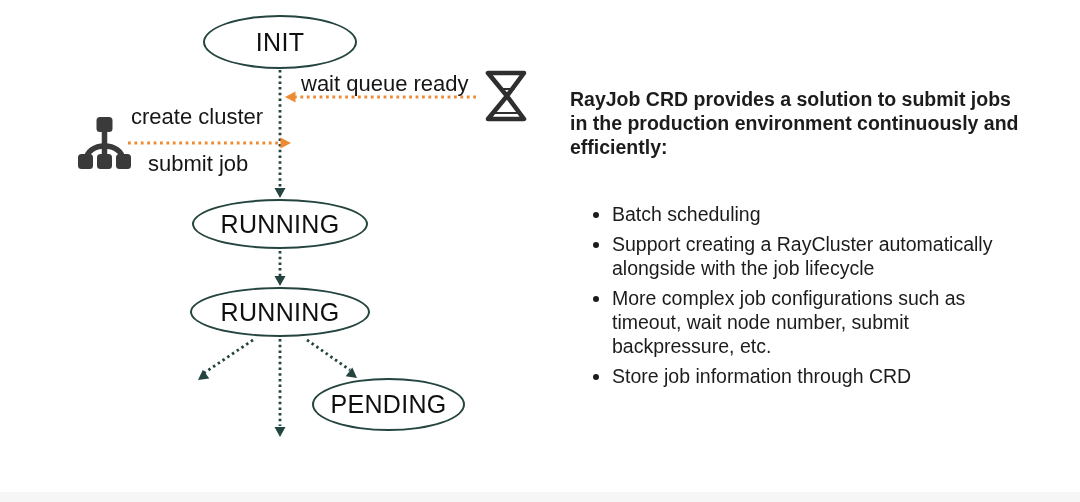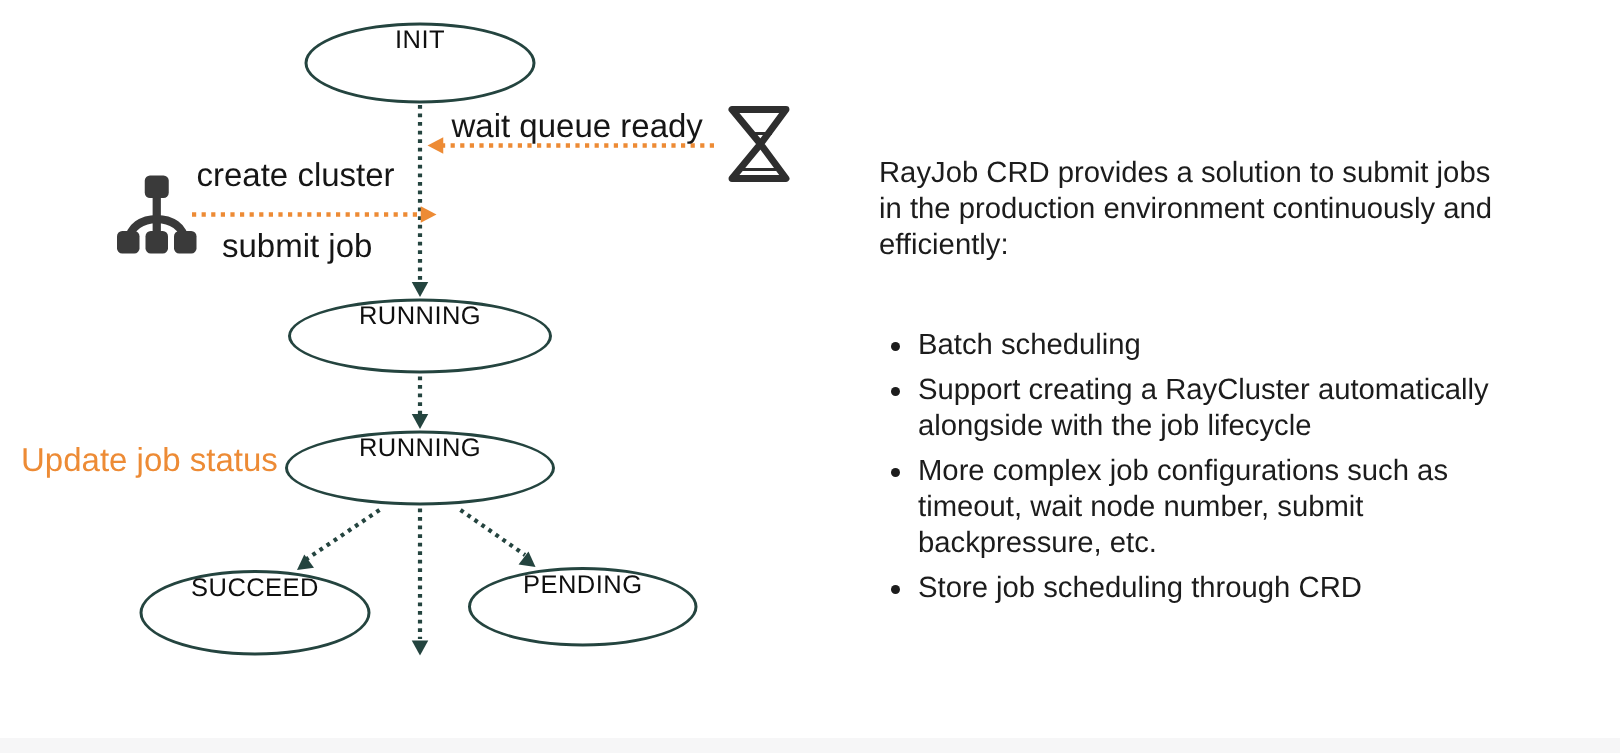--- a/index.html
+++ b/index.html
@@ -5,41 +5,41 @@
   html,body { margin:0; padding:0; background:#ffffff; }
   #canvas {
     position:relative; width:1080px; height:502px; overflow:hidden;
     background:#ffffff; font-family:"Liberation Sans","DejaVu Sans",sans-serif;
   }
   svg.overlay { position:absolute; left:0; top:0; }
 
   .node {
     position:absolute; box-sizing:border-box;
     border:2.5px solid #24443f; border-radius:50%;
-    background:#ffffff; display:flex; justify-content:center;
-    font-size:17px; color:#0f0f0f; letter-spacing:0.3px;
+    background:#ffffff; display:flex; align-items:center; justify-content:center;
+    font-size:25px; color:#0f0f0f; letter-spacing:0.3px;
   }
   .node-init    { left:203px; top:15px;  width:154px; height:54px; }
   .node-pending { left:192px; top:199px; width:176px; height:50px; }
   .node-running { left:190px; top:287px; width:180px; height:50px; }
   .node-succeed { left:93px;  top:380px; width:154px; height:57px; }
   .node-stopped { left:312px; top:378px; width:153px; height:53px; }
   .node-failed  { left:203px; top:438px; width:154px; height:52px; }
 
   .edge-label { position:absolute; font-size:22px; color:#161616; white-space:nowrap; }
   .lbl-wait   { left:301px; top:71px; }
   .lbl-create { left:131px; top:104px; }
   .lbl-submit { left:148px; top:151px; }
   .lbl-update { left:14px;  top:294px; color:#ed8b35; }
 
   .desc {
     position:absolute; left:570px; top:87px; width:486px;
     font-size:19.5px; line-height:24px; color:#1c1c1c;
   }
-  .desc-intro { white-space:pre-line; margin:16px; }
+  .desc-intro { white-space:pre-line; margin:0;font-weight:bold; }
   .desc ul { margin:43px 0 0 0; padding-left:42px; }
   .desc li { white-space:pre-line; margin:2px 0 6px 0; }
 
   .footer-strip {
     position:absolute; left:0; bottom:0; width:1080px; height:10px;
     background:#f6f6f7;
   }
 </style>
 </head>
 <body>
@@ -91,41 +91,37 @@
 
   <div class="node node-init">
       <span>INIT</span>
     </div>
   <div class="node node-pending">
       <span>RUNNING</span>
     </div>
   <div class="node node-running">
       <span>RUNNING</span>
     </div>
-  <div class="node node-succeed">
-      <span>SUCCEED</span>
-    </div>
   <div class="node node-stopped">
       <span>PENDING</span>
     </div>
 
   <div class="edge-label lbl-wait">wait queue ready</div>
   <div class="edge-label lbl-create">create cluster</div>
   <div class="edge-label lbl-submit">submit job</div>
-  <div class="edge-label lbl-update">Update job status</div>
 
   <div class="desc">
     <p class="desc-intro">RayJob CRD provides a solution to submit jobs
 in the production environment continuously and
 efficiently:</p>
     <ul>
       <li>Batch scheduling</li>
       <li>Support creating a RayCluster automatically
 alongside with the job lifecycle</li>
       <li>More complex job configurations such as
 timeout, wait node number, submit
 backpressure, etc.</li>
-      <li>Store job scheduling through CRD</li>
+      <li>Store job information through CRD</li>
     </ul>
   </div>
 
   <div class="footer-strip"></div>
 </div>
 
 </body></html>

